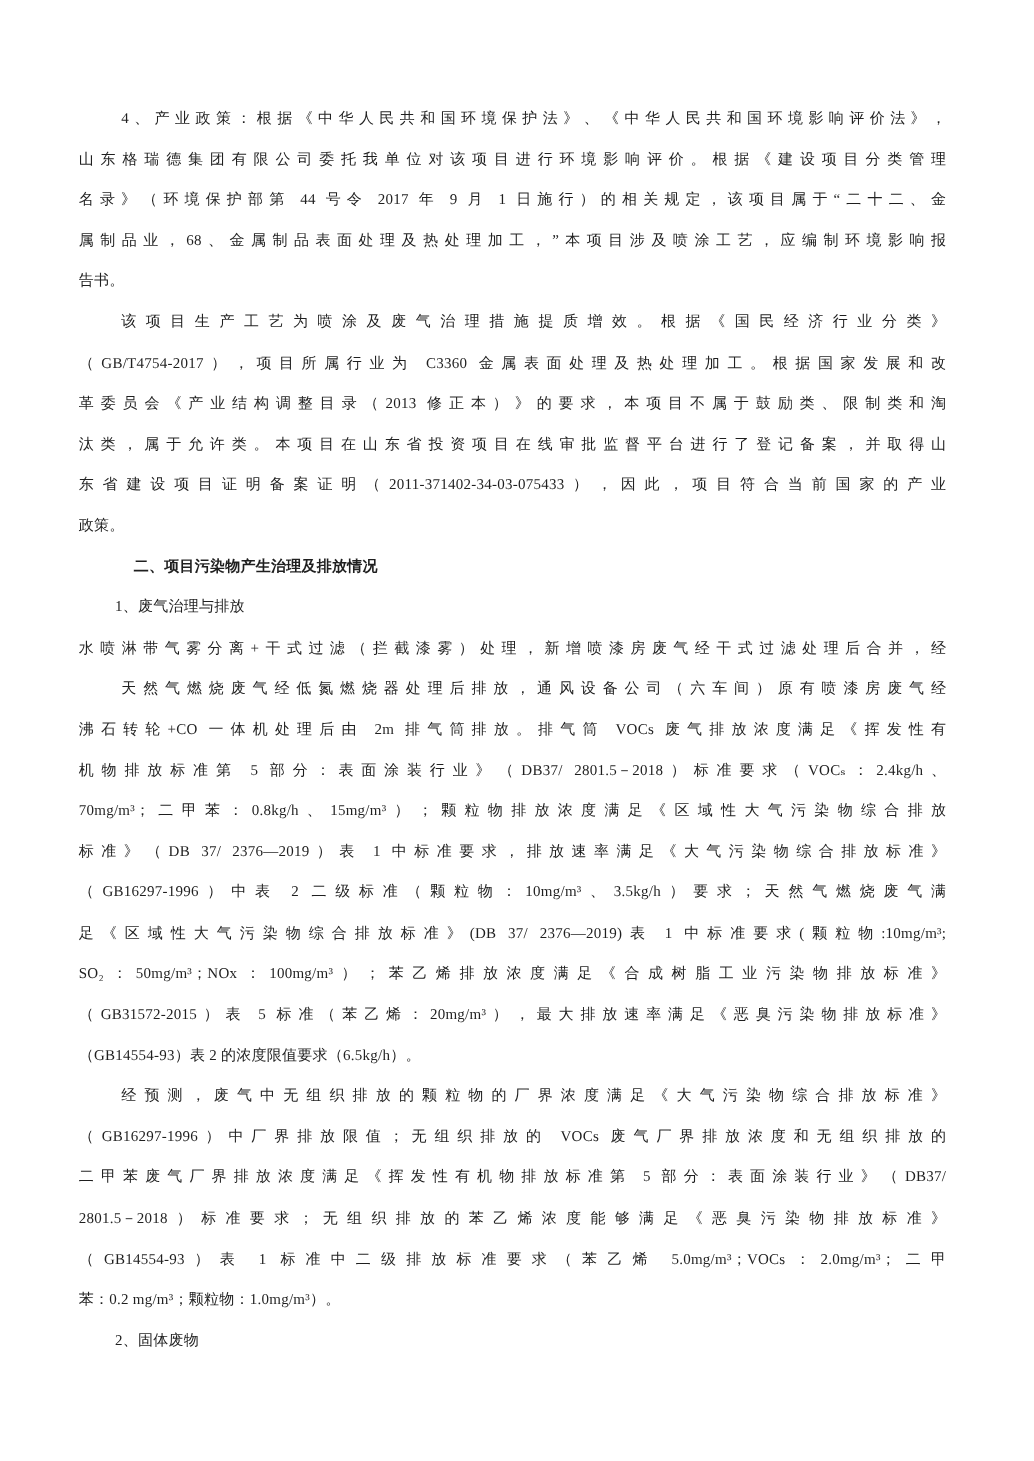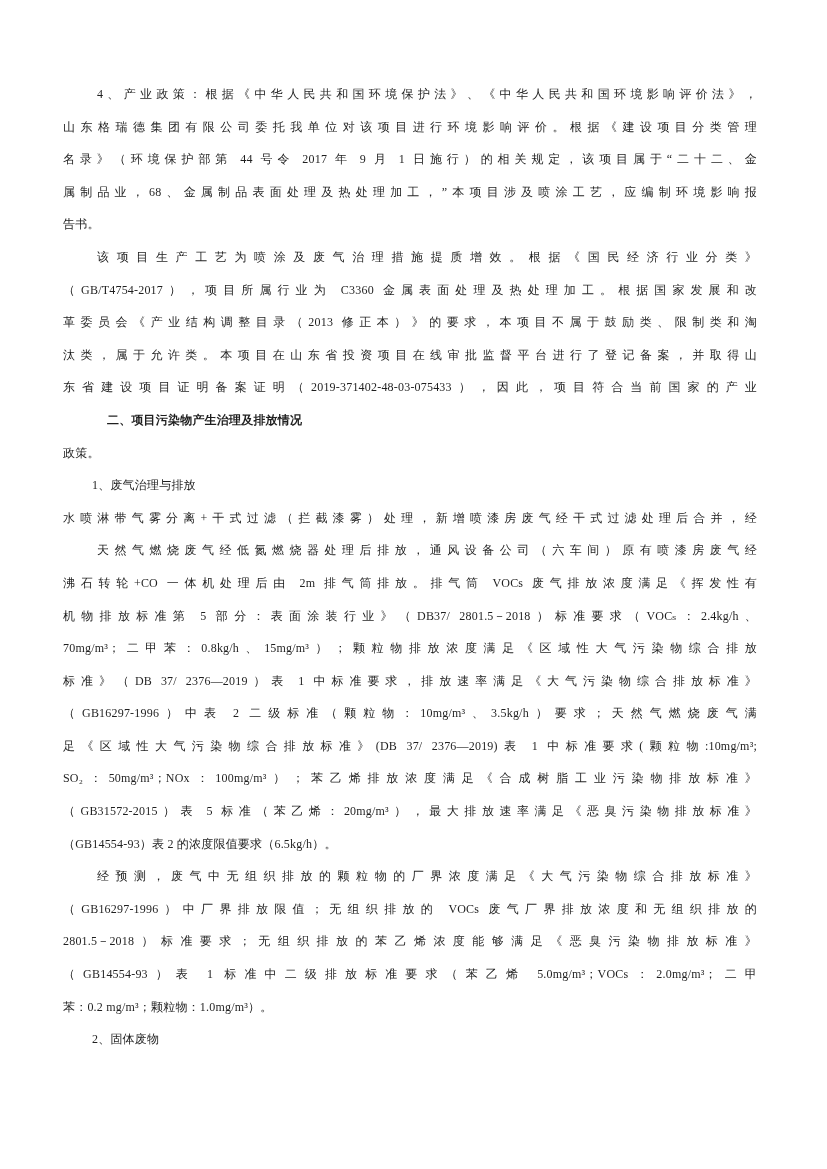--- a/index.html
+++ b/index.html
@@ -48,41 +48,42 @@
     <div class="ln ind">4、产业政策：根据《中华人民共和国环境保护法》、《中华人民共和国环境影响评价法》，</div>
     <div class="ln">山东格瑞德集团有限公司委托我单位对该项目进行环境影响评价。根据《建设项目分类管理</div>
     <div class="ln">名录》（环境保护部第 44 号令 2017 年 9 月 1 日施行）的相关规定，该项目属于“二十二、金</div>
     <div class="ln">属制品业，68、金属制品表面处理及热处理加工，”本项目涉及喷涂工艺，应编制环境影响报</div>
     <div class="ln end">告书。</div>
 
     <div class="ln ind">该项目生产工艺为喷涂及废气治理措施提质增效。根据《国民经济行业分类》</div>
     <div class="ln">（GB/T4754-2017），项目所属行业为 C3360 金属表面处理及热处理加工。根据国家发展和改</div>
     <div class="ln">革委员会《产业结构调整目录（2013 修正本）》的要求，本项目不属于鼓励类、限制类和淘</div>
     <div class="ln">汰类，属于允许类。本项目在山东省投资项目在线审批监督平台进行了登记备案，并取得山</div>
-    <div class="ln">东省建设项目证明备案证明（2019-371402-48-03-075433），因此，项目符合当前国家的产业</div>
+    <div class="ln">东省建设项目证明备案证明（2011-371402-34-03-075433），因此，项目符合当前国家的产业</div>
+    <div class="ln end">政策。</div>
+
     <div class="ln end indh bold">二、项目污染物产生治理及排放情况</div>
-
-    <div class="ln end">政策。</div>
 
     <div class="ln end ind2">1、废气治理与排放</div>
 
     <div class="ln">水喷淋带气雾分离+干式过滤（拦截漆雾）处理，新增喷漆房废气经干式过滤处理后合并，经</div>
     <div class="ln ind">天然气燃烧废气经低氮燃烧器处理后排放，通风设备公司（六车间）原有喷漆房废气经</div>
     <div class="ln">沸石转轮+CO 一体机处理后由 2m 排气筒排放。排气筒 VOCs 废气排放浓度满足《挥发性有</div>
     <div class="ln">机物排放标准第 5 部分：表面涂装行业》（DB37/ 2801.5－2018）标准要求（VOCₛ：2.4kg/h、</div>
     <div class="ln">70mg/m³；二甲苯：0.8kg/h、15mg/m³）；颗粒物排放浓度满足《区域性大气污染物综合排放</div>
     <div class="ln">标准》（DB 37/ 2376—2019）表 1 中标准要求，排放速率满足《大气污染物综合排放标准》</div>
     <div class="ln">（GB16297-1996）中表 2 二级标准（颗粒物：10mg/m³、3.5kg/h）要求；天然气燃烧废气满</div>
     <div class="ln">足《区域性大气污染物综合排放标准》(DB 37/ 2376—2019)表 1 中标准要求(颗粒物:10mg/m³;</div>
     <div class="ln">SO₂：50mg/m³；NOx：100mg/m³）；苯乙烯排放浓度满足《合成树脂工业污染物排放标准》</div>
     <div class="ln">（GB31572-2015）表 5 标准（苯乙烯：20mg/m³），最大排放速率满足《恶臭污染物排放标准》</div>
     <div class="ln end">（GB14554-93）表 2 的浓度限值要求（6.5kg/h）。</div>
 
     <div class="ln ind">经预测，废气中无组织排放的颗粒物的厂界浓度满足《大气污染物综合排放标准》</div>
     <div class="ln">（GB16297-1996）中厂界排放限值；无组织排放的 VOCs 废气厂界排放浓度和无组织排放的</div>
+    <div class="ln">二甲苯废气厂界排放浓度满足《挥发性有机物排放标准第 5 部分：表面涂装行业》（DB37/</div>
     <div class="ln">2801.5－2018）标准要求；无组织排放的苯乙烯浓度能够满足《恶臭污染物排放标准》</div>
     <div class="ln">（GB14554-93）表 1 标准中二级排放标准要求（苯乙烯 5.0mg/m³；VOCs：2.0mg/m³；二甲</div>
     <div class="ln end">苯：0.2 mg/m³；颗粒物：1.0mg/m³）。</div>
 
     <div class="ln end ind2">2、固体废物</div>
 
   </div>
 </div>
 
 </body></html>

